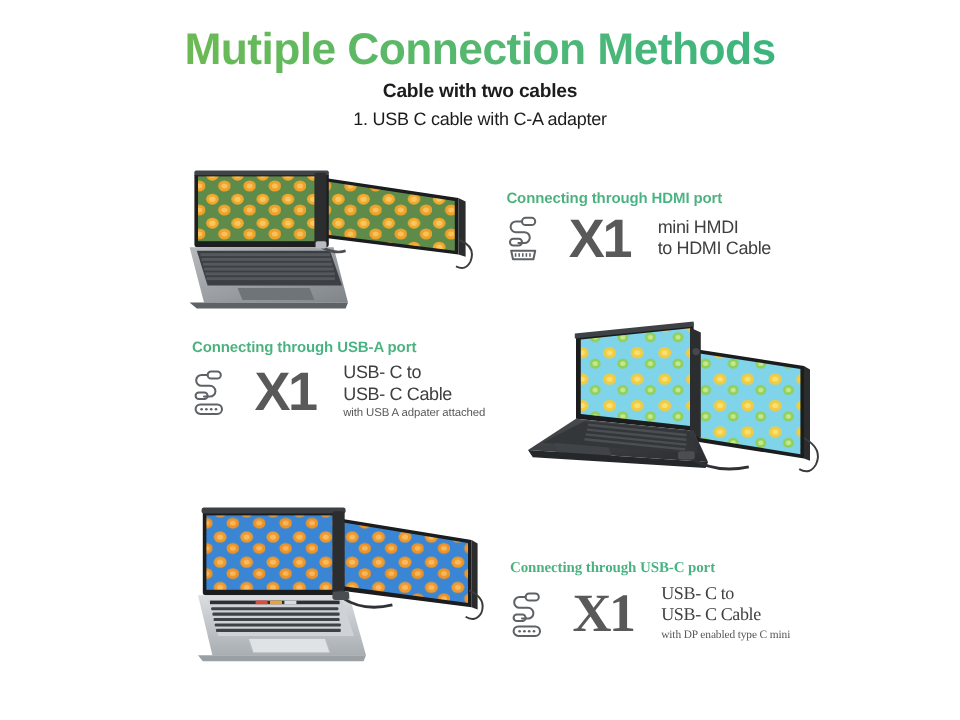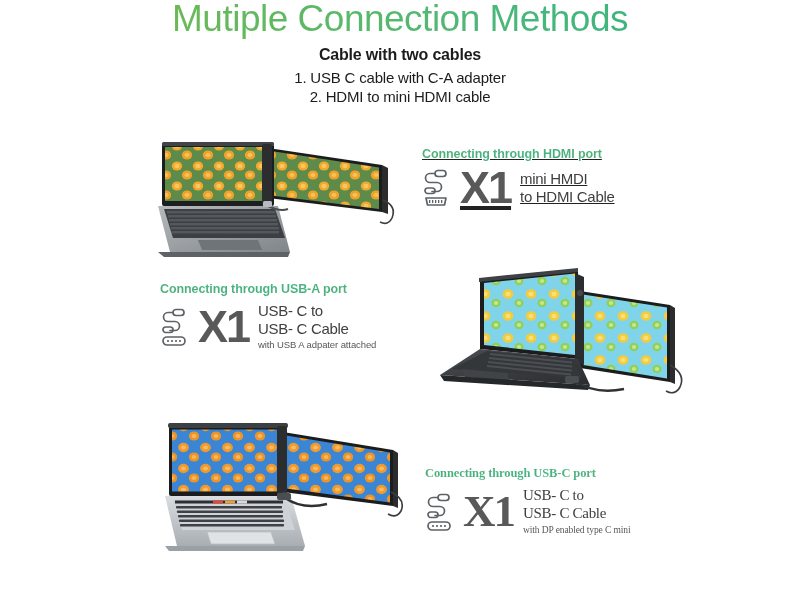--- a/index.html
+++ b/index.html
@@ -19,22 +19,23 @@
   
   .header {
     position: absolute;
     left: 0;
     top: 0;
     width: 800px;
     text-align: center;
   }
   .page-title {
     margin: 0;
+    padding-top: 22px;
     font-size: 37px;
-    font-weight: normal;
+    font-weight: bold;
     letter-spacing: -0.5px;
     line-height: 1.05;
     background-image: linear-gradient(90deg, #7cba45 0%, #63b95d 30%, #4cb77a 62%, #2bb280 100%);
     -webkit-background-clip: text;
     background-clip: text;
     color: transparent;
     -webkit-text-fill-color: transparent;
   }
   .subtitle {
     margin: 7px 0 0 0;
@@ -67,20 +68,21 @@
     background-image: linear-gradient(90deg, #4db07a 0%, #46b383 55%, #54b077 100%);
     -webkit-background-clip: text;
     background-clip: text;
     color: transparent;
     -webkit-text-fill-color: transparent;
     white-space: nowrap;
   }
   .block-row {
     display: flex;
     align-items: center;
+    gap: 14px;
   }
   .cable-icon {
     width: 34px;
     height: 40px;
     flex: 0 0 34px;
     margin-right: 4px;
   }
   .qty {
     font-size: 45px;
     line-height: 0.92;
@@ -118,21 +120,20 @@
   .laptop-fig svg { display: block; }
 </style>
 </head>
 <body>
 
 <div class="header">
   <h1 class="page-title">Mutiple Connection Methods</h1>
   <div class="subtitle">Cable with two cables</div>
   <ul class="sub-list">
     <li>1. USB C cable with C-A adapter</li>
-    <li>2. HDMI to mini HDMI cable</li>
   </ul>
 </div>
 
 <div class="laptop-fig" style="left:150px; top:140px;">
   <svg width="250" height="125" viewBox="0 0 250 125">
     <defs>
       <pattern id="fruitGreen" width="21" height="20" patternUnits="userSpaceOnUse">
         <rect width="21" height="20" fill="#5e8a4a"></rect>
         <ellipse cx="6" cy="6" rx="5.2" ry="4.6" fill="#f0a92c"></ellipse>
         <ellipse cx="6" cy="6" rx="2.6" ry="2.2" fill="#fbd173" opacity="0.75"></ellipse>
@@ -182,21 +183,21 @@
       <polygon points="8,112 140,112 138,117 14,117" fill="#5e6266"></polygon>
     </g>
 
     <g>
       <path d="M118 66 q12 6 20 3" stroke="#4a4e52" stroke-width="2.2" fill="none"></path>
       <rect x="113" y="61" width="9" height="6" rx="1.5" fill="#b8bcc0"></rect>
     </g>
   </svg>
 </div>
 
-<div class="info-block" style="left:422px; top:147px;text-decoration:underline;">
+<div class="info-block" style="left:422px; top:158px;">
   <div class="block-heading">Connecting through HDMI port</div>
   <div class="block-row">
     <span class="cable-icon">
       <svg width="34" height="40" viewBox="0 0 34 40">
 
         <rect x="13" y="2.5" width="11" height="6" rx="3" fill="none" stroke="#5e6266" stroke-width="1.7"></rect>
         <path d="M13 5.5 H8 a4.5 4.5 0 0 0 0 9 H15 a4.5 4.5 0 0 1 0 9 H10" fill="none" stroke="#5e6266" stroke-width="1.7" stroke-linecap="round"></path>
         <rect x="3" y="20" width="10" height="5.5" rx="2.7" fill="none" stroke="#5e6266" stroke-width="1.7"></rect>
 
         <path d="M4 30 H24 L22.5 37 H5.5 Z" fill="none" stroke="#5e6266" stroke-width="1.7" stroke-linejoin="round"></path>

